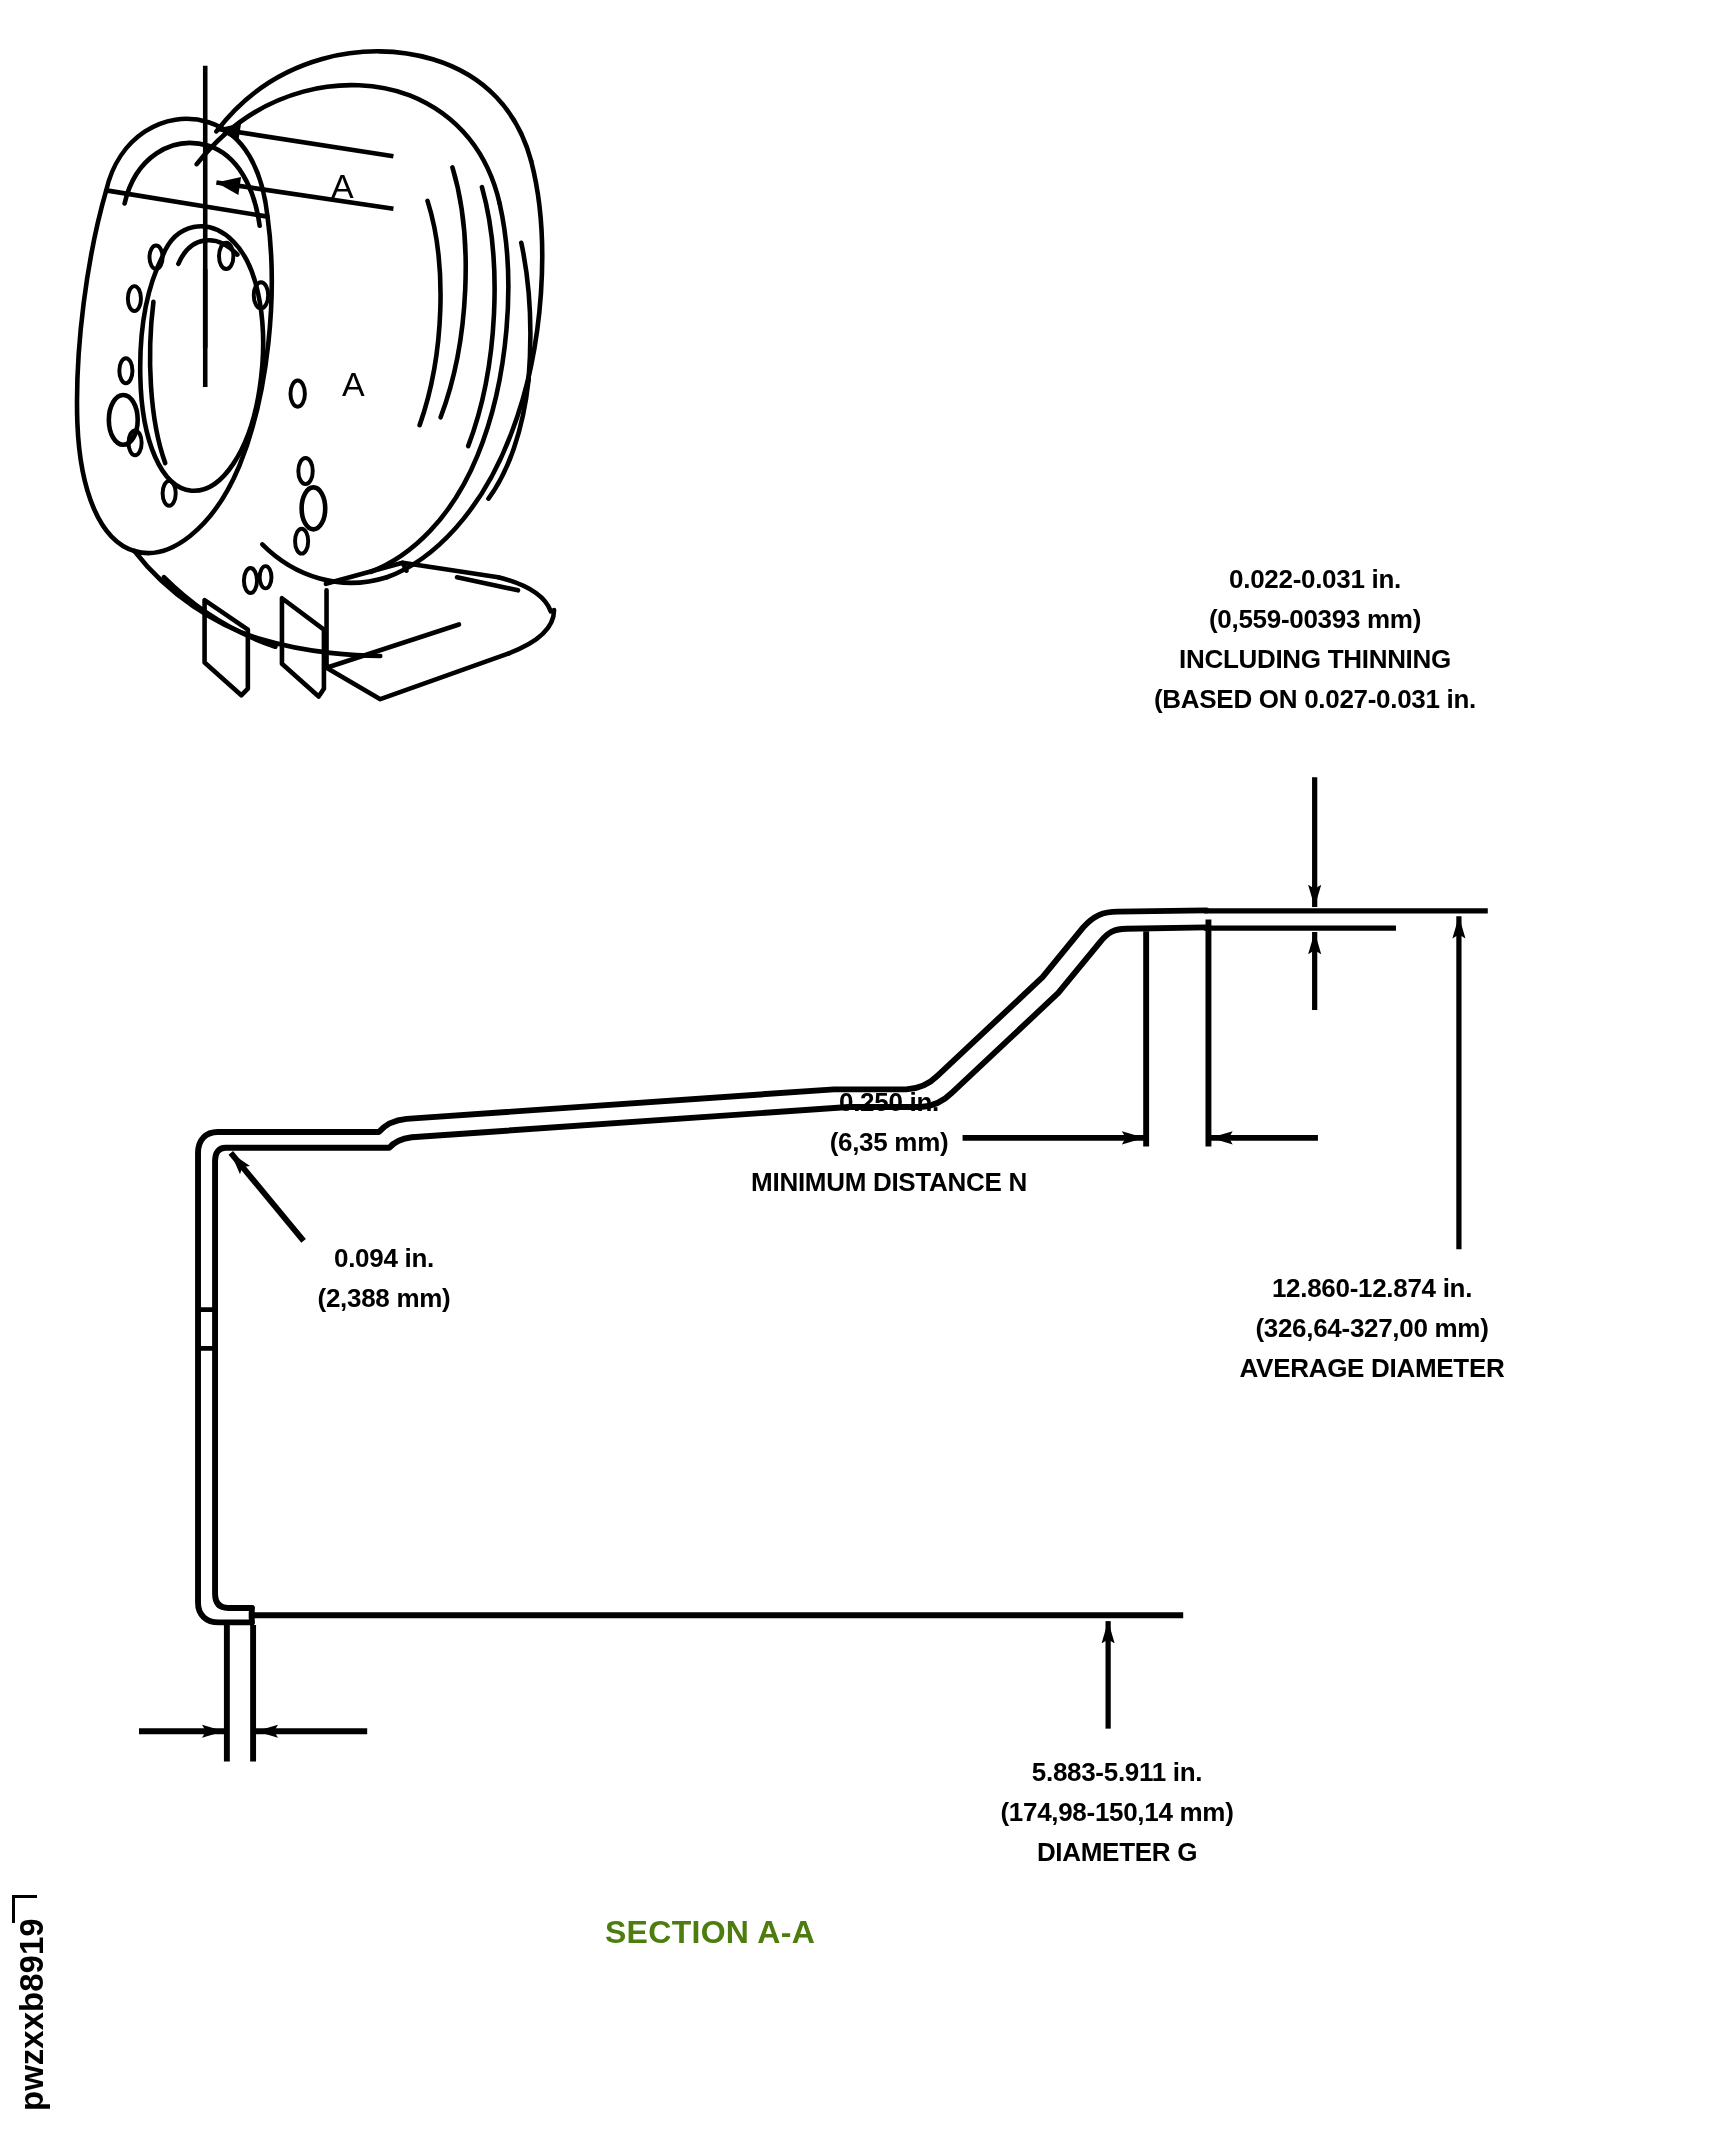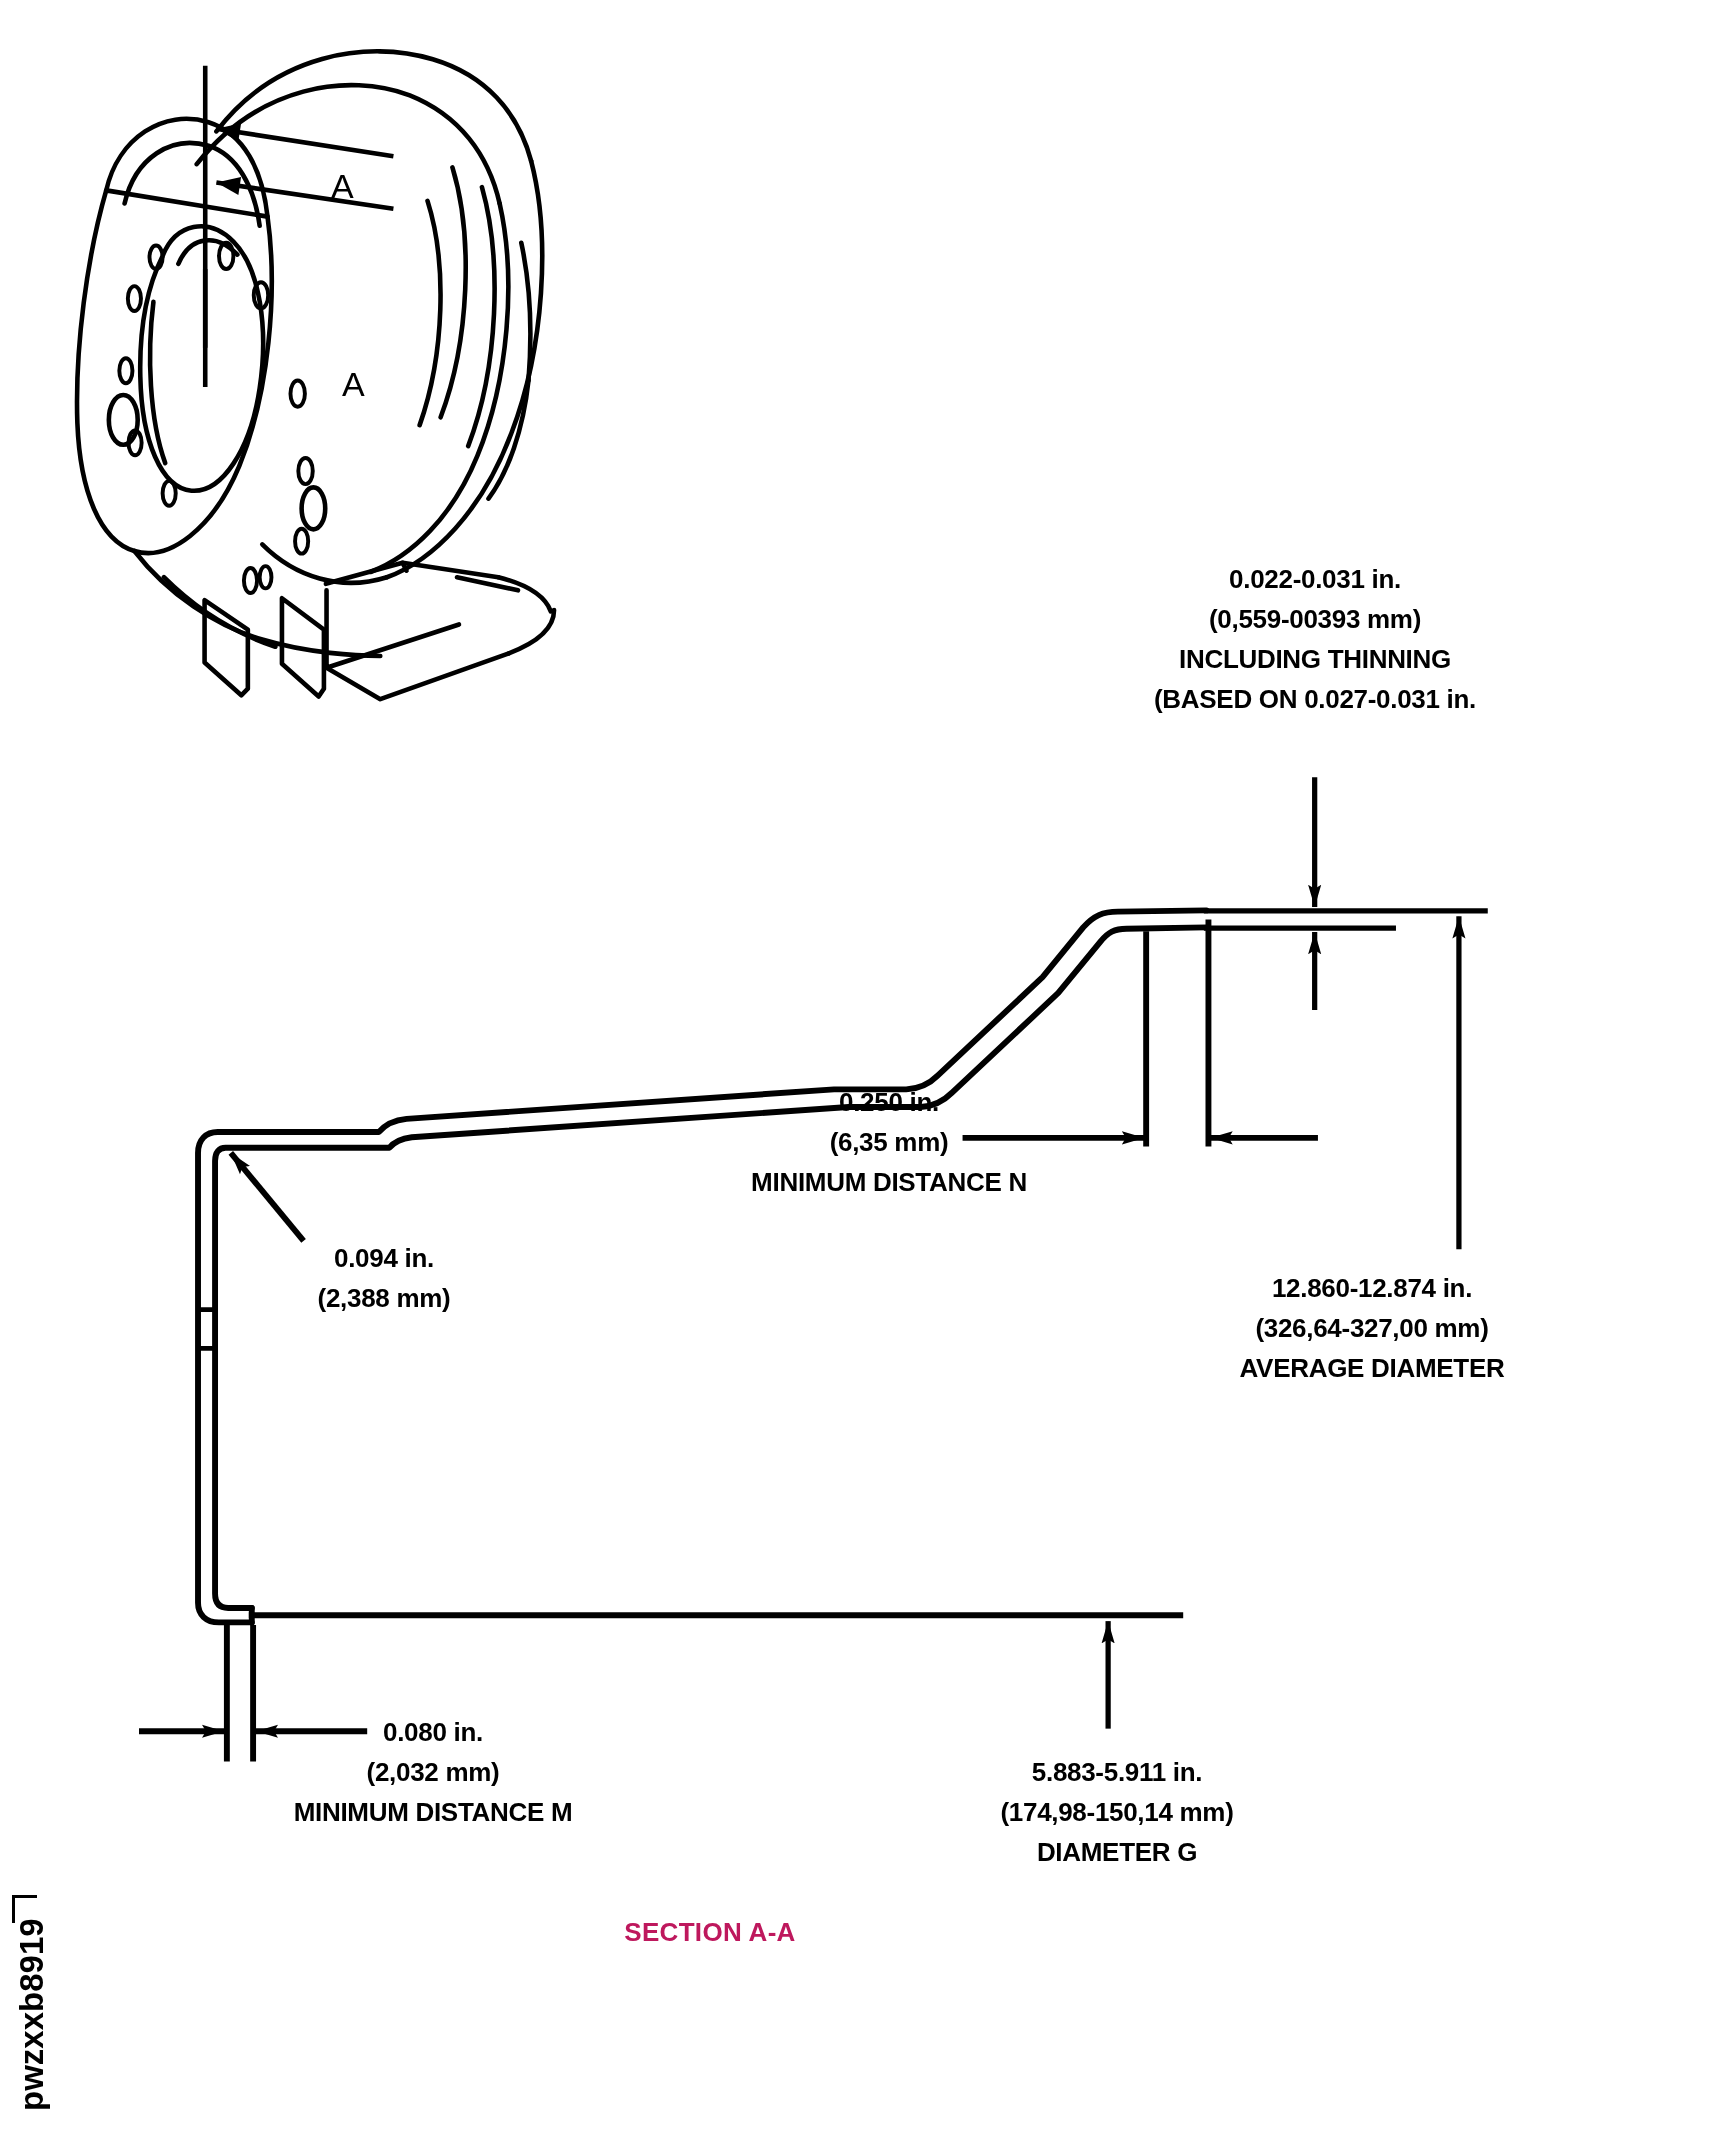--- a/index.html
+++ b/index.html
@@ -44,24 +44,24 @@
     font-family: "Liberation Sans", sans-serif;
     font-weight: normal;
     font-size: 34px;
     line-height: 34px;
     color: #000000;
   }
   #section-title {
     position: absolute;
     font-family: "Liberation Sans", sans-serif;
     font-weight: bold;
-    font-size: 26px;
+    font-size: 32px;
     line-height: 33px;
     letter-spacing: 0.3px;
-    color: #be185d;
+    color: #4d7c0f;
     white-space: nowrap;
     transform: translateX(-50%);
   }
   #watermark {
     position: absolute;
     left: 11.8px;
     top: 1895px;
     width: 52px;
     height: 216px;
   }
@@ -307,25 +307,20 @@
     <span class="ln">0.094 in.</span>
     <span class="ln">(2,388 mm)</span>
   </div>
 
   <div class="note center-anchor" style="left:1372px; top:1268px;">
     <span class="ln">12.860-12.874 in.</span>
     <span class="ln">(326,64-327,00 mm)</span>
     <span class="ln">AVERAGE DIAMETER</span>
   </div>
 
-  <div class="note center-anchor" style="left:433px; top:1712px;">
-    <span class="ln">0.080 in.</span>
-    <span class="ln">(2,032 mm)</span>
-    <span class="ln">MINIMUM DISTANCE M</span>
-  </div>
 
   <div class="note center-anchor" style="left:1117px; top:1752px;">
     <span class="ln">5.883-5.911 in.</span>
     <span class="ln">(174,98-150,14 mm)</span>
     <span class="ln">DIAMETER G</span>
   </div>
 
   <div id="section-title" style="left:710px; top:1916px;">SECTION A-A</div>
 
   <div id="watermark">

